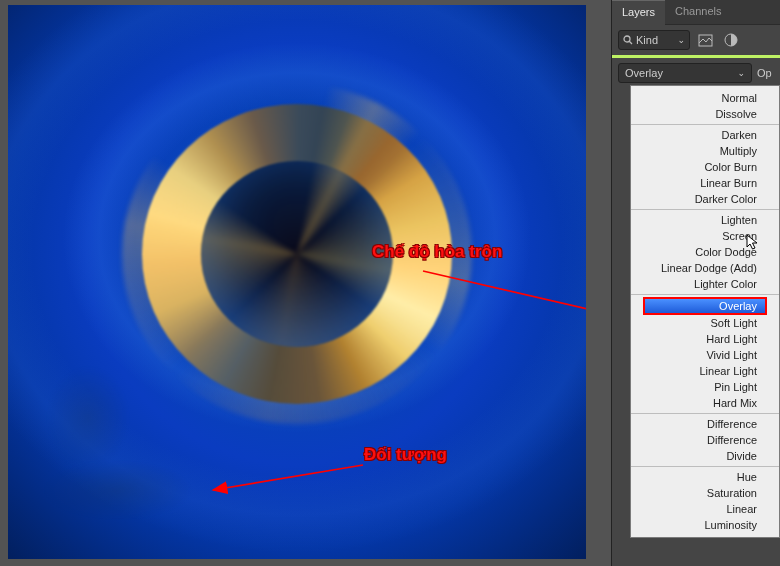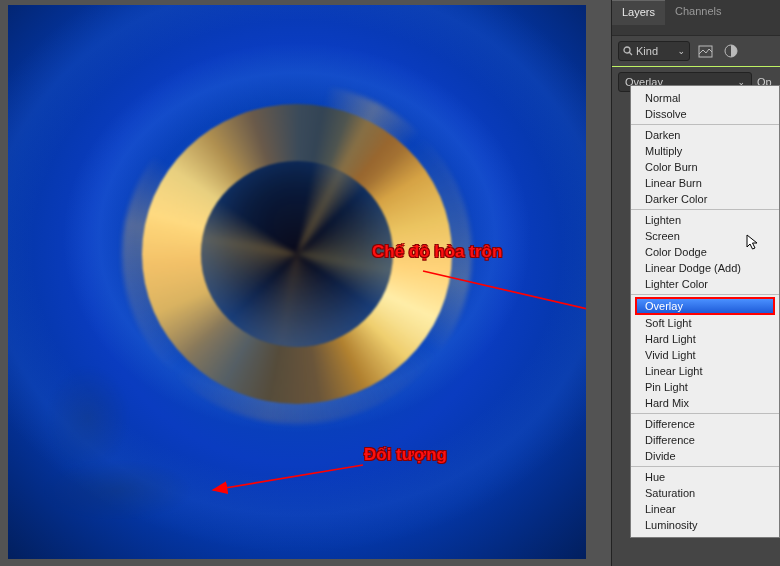--- a/index.html
+++ b/index.html
@@ -29,35 +29,35 @@
 }
 .octopus { position: absolute; left: 10px; bottom: 15px; width: 200px; height: 180px; opacity: 0.32;
   background: radial-gradient(ellipse 60px 75px at 35% 30%, #1a3a6a 0%, transparent 70%),
               radial-gradient(ellipse 100px 40px at 50% 70%, #183560 0%, transparent 75%);
   filter: blur(1px);
 }
 .annotation { position: absolute; color: #ff1010; font-weight: 700; font-size: 17px; text-shadow: 1px 1px 0 #800, -1px -1px 0 #800, 1px -1px 0 #800, -1px 1px 0 #800; white-space: nowrap; }
 .arrow { position: absolute; pointer-events: none; }
 
 .panel { position: absolute; right: 0; top: 0; width: 169px; height: 566px; background: #454545; color: #d8d8d8; font-size: 11px; border-left: 1px solid #222; }
-.panel-tabs { display: flex; height: 36px; border-bottom: 1px solid #2b2b2b; background: #383838; }
+.panel-tabs { display: flex; height: 25px; border-bottom: 1px solid #2b2b2b; background: #383838; }
 .tab { padding: 5px 10px 0; color: #999; cursor: pointer; height: 25px; }
 .tab.active { color: #e8e8e8; background: #454545; border-top: 1px solid #666; }
-.filter-row { display: flex; align-items: center; padding: 5px 6px; gap: 4px; border-bottom: 1px solid #bef264; }
+.filter-row { display: flex; align-items: center; padding: 5px 6px; gap: 4px; border-bottom: 3px solid #bef264; }
 .kind-select { flex: 0 0 auto; display: flex; align-items: center; background: #353535; border: 1px solid #222; border-radius: 3px; padding: 1px 4px; height: 20px; width: 72px; color: #ccc; }
 .kind-select svg { margin-right: 3px; }
 .kind-caret { margin-left: auto; font-size: 9px; }
 .filter-btn { width: 22px; height: 20px; display: flex; align-items: center; justify-content: center; }
 .blend-row { display: flex; align-items: center; padding: 5px 6px; gap: 5px; position: relative; }
 .blend-select { background: #353535; border: 1px solid #222; border-radius: 3px; padding: 2px 6px; height: 20px; width: 134px; display: flex; align-items: center; color: #ccc; position: relative; }
 .blend-caret { margin-left: auto; font-size: 9px; }
 .op-label { color: #ccc; text-align: right; }
 
 .dropdown { position: absolute; right: 0; top: 85px; width: 150px; background: #eeeeee; border: 1px solid #7a7a7a; color: #222; font-size: 11px; padding: 2px 0; z-index: 20; }
-.dd-group { border-top: 1px solid #bdbdbd; padding: 2px 4px; }
+.dd-group { border-top: 1px solid #bdbdbd; padding: 2px 12px; text-align: right; }
 .dd-group:first-child { border-top: none; }
 .dd-item { padding: 1px 10px; cursor: pointer; line-height: 14px; }
 .dd-item.selected { background: linear-gradient(#4a90ff, #1e5bd8); color: #fff; border: 2px solid #ff0000; padding: 0 8px; position: relative; }
 .cursor-icon { position: absolute; right: 18px; top: 234px; z-index: 30; pointer-events: none; }
 </style>
 </head>
 <body>
 
 <div class="canvas-area">
   <div class="artwork">

